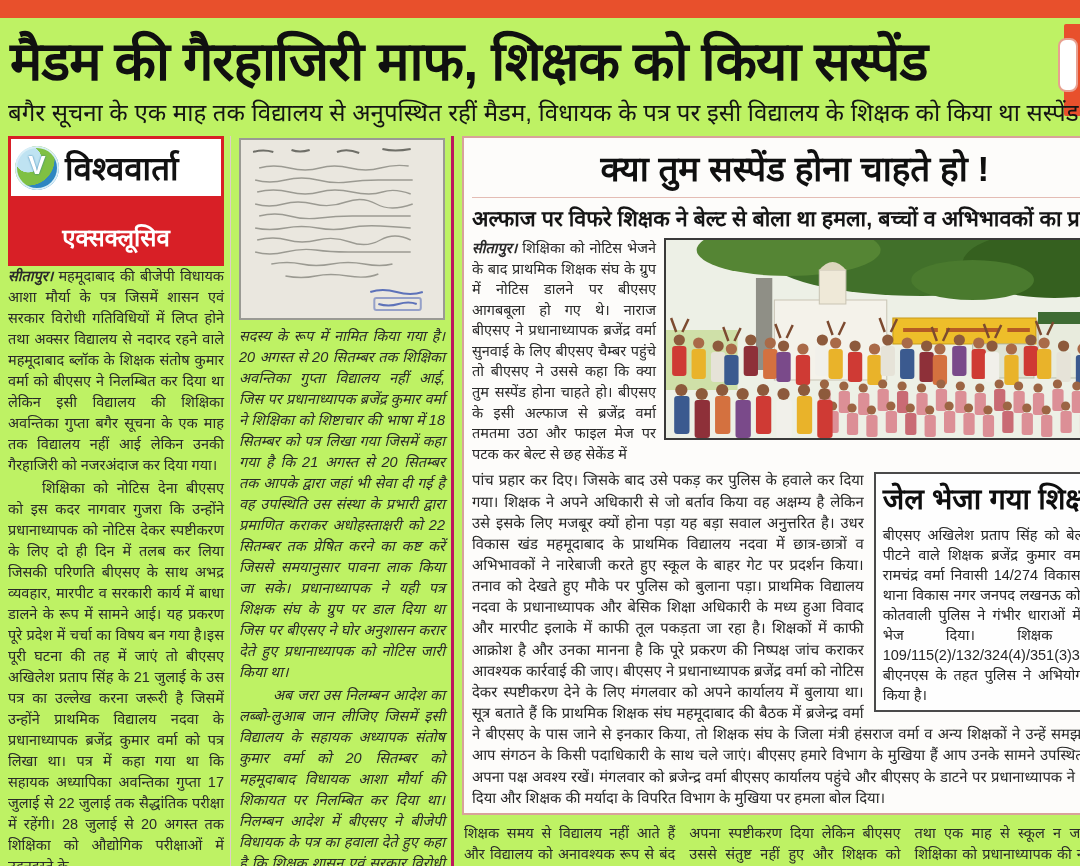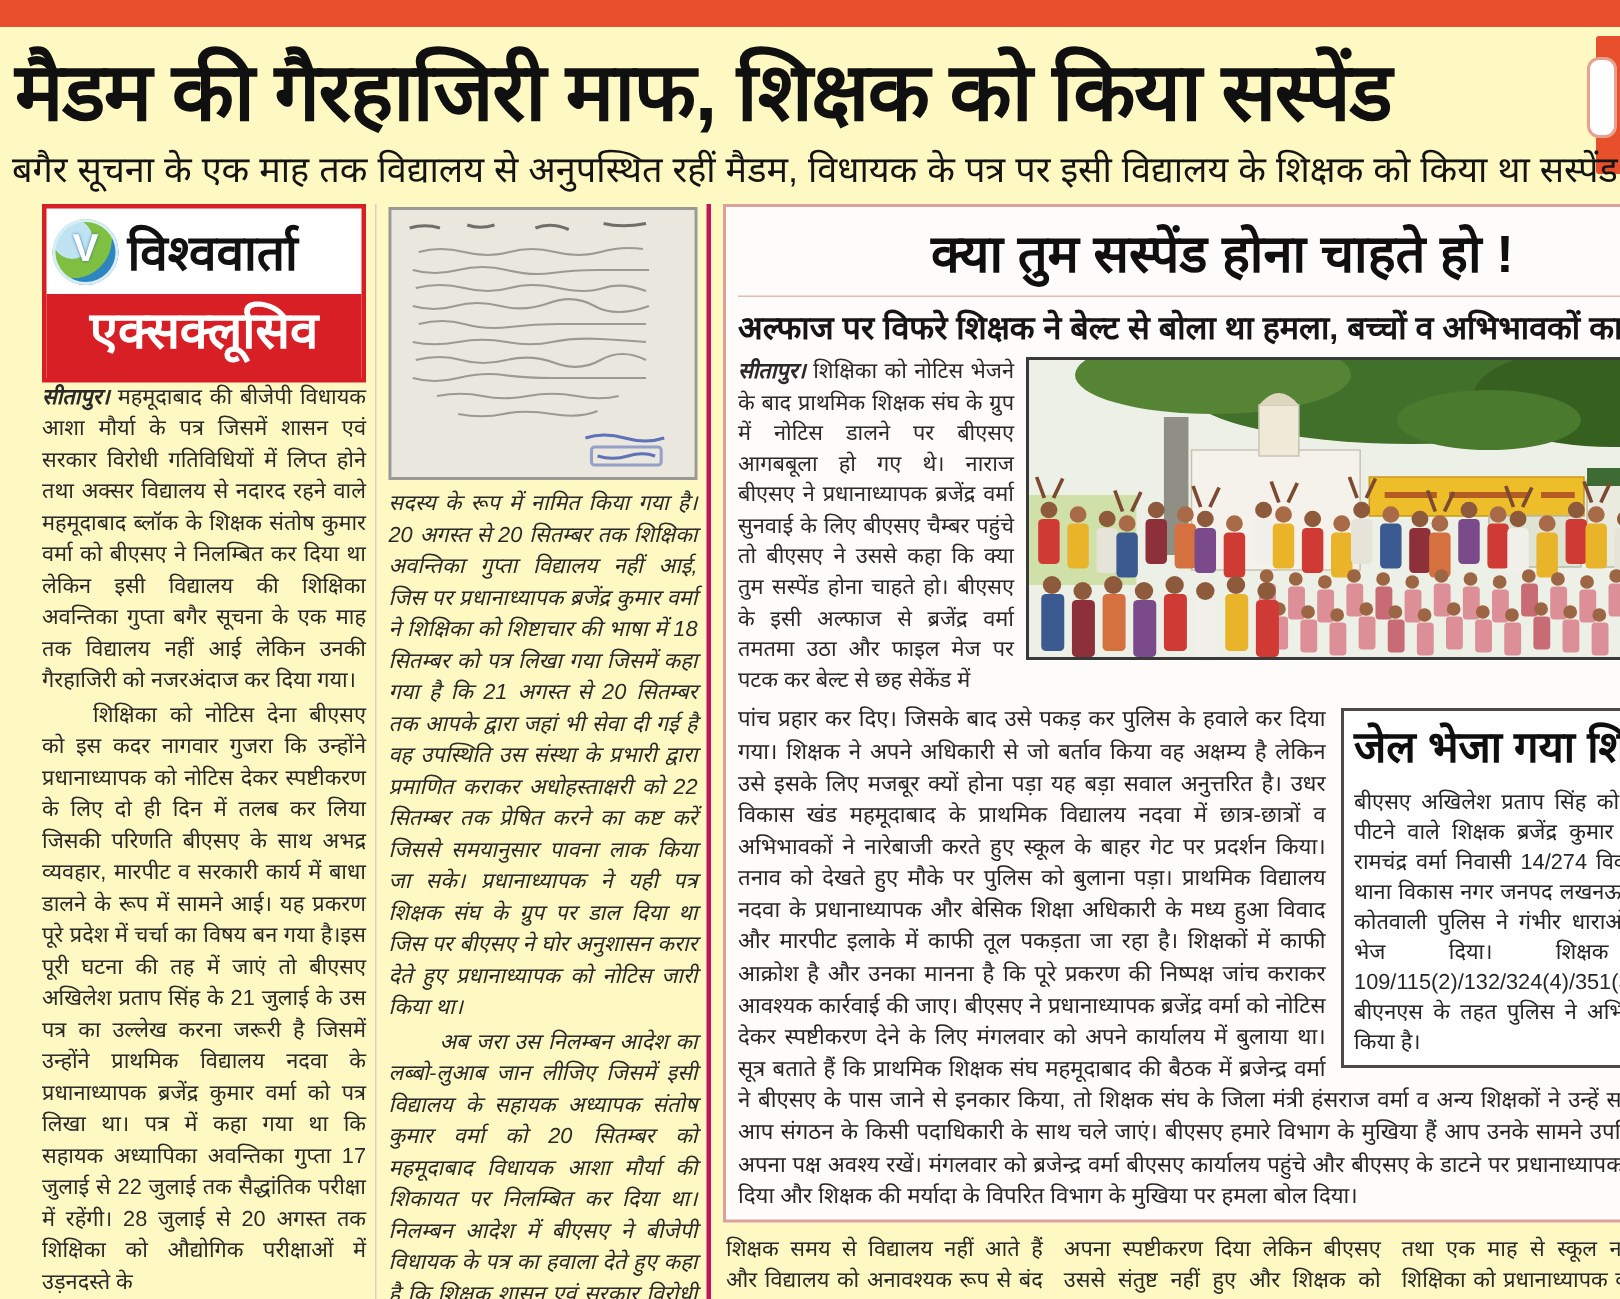--- a/index.html
+++ b/index.html
@@ -1,36 +1,36 @@
 <!DOCTYPE html>
 <html lang="hi"><head>
 <meta charset="utf-8">
 <style>
   html,body{margin:0;padding:0;}
   body{width:1080px;height:866px;overflow:hidden;background:#fbfaf7;
        font-family:"Liberation Sans","DejaVu Sans",sans-serif;color:#1c1c1c;}
-  .page{position:relative;width:1080px;height:866px;background:#fef9c3;}
+  .page{position:relative;width:1080px;height:866px;background:#bef264;}
   .topbar{position:absolute;top:0;left:0;width:100%;height:18px;background:#e8502c;}
   .right-strip{position:absolute;top:24px;right:0;width:16px;height:92px;background:#e8502c;border-radius:2px 0 0 2px;}
   .right-strip .notch{position:absolute;top:14px;left:-6px;width:16px;height:50px;background:#fff;border:2px solid #e8a090;border-radius:8px;}
   .headline{position:absolute;top:22px;left:10px;width:1050px;font-size:54px;font-weight:800;
             letter-spacing:-1px;color:#101010;white-space:nowrap;}
   .subheadline{position:absolute;top:95px;left:8px;width:1060px;font-size:24px;font-weight:400;color:#141414;white-space:nowrap;}
-  .content{position:absolute;top:136px;left:8px;right:6px;bottom:0;display:flex;gap:8px;margin-left:20px;}
+  .content{position:absolute;top:136px;left:8px;right:6px;bottom:0;display:flex;gap:8px;}
   
   .col1{width:216px;flex:none;border-right:1px solid #e0cdc8;padding-right:6px;}
   .brandbox{border:3px solid #d81f26;background:#fff;}
   .brand-top{display:flex;align-items:center;gap:6px;padding:6px 4px;}
   .globe{width:44px;height:44px;border-radius:50%;flex:none;
          background:radial-gradient(circle at 30% 30%,#bfe3f2 0 30%,#7fc043 31% 60%,#2e86c1 61% 100%);
          position:relative;box-shadow:inset 0 0 0 2px #d8eef7;}
   .globe:before{content:"V";position:absolute;left:0;top:4px;width:100%;text-align:center;
                 color:#fff;font-weight:800;font-size:26px;text-shadow:0 0 2px #1d6fa5;}
   .brand-name{font-size:33px;font-weight:800;color:#111;}
-  .brand-band{background:#d81f26;color:#fff;font-size:34px;font-weight:800;text-align:center;padding:0 2px 10px;}
+  .brand-band{background:#d81f26;color:#fff;font-size:24px;font-weight:800;text-align:center;padding:24px 2px 10px;}
   .byline{font-weight:700;font-size:17px;padding:6px 0 4px;border-bottom:2px solid #b9b9b9;margin-bottom:5px;}
   .bodytext{font-size:14.5px;line-height:1.45;text-align:justify;color:#2a2a2a;}
   .bodytext p{margin:0 0 2px;}
   .indent{text-indent:34px;}
   .dl{font-weight:800;font-style:italic;}
   
   .col2{width:206px;flex:none;border-right:3px solid #be185d;padding-right:6px;padding-top:2px;font-style:italic;}
   .letter{border:2px solid #9a9a94;background:#eceae3;height:178px;margin-bottom:6px;position:relative;overflow:hidden;}
   
   .section{flex:1;display:flex;flex-direction:column;}

